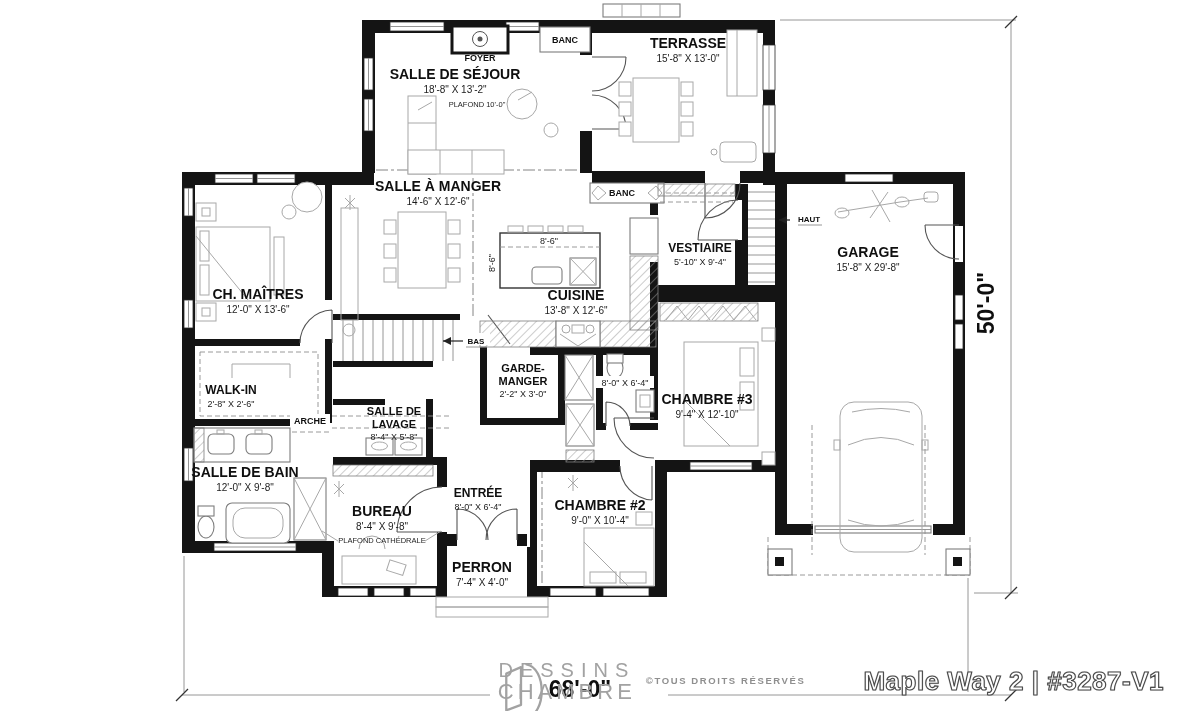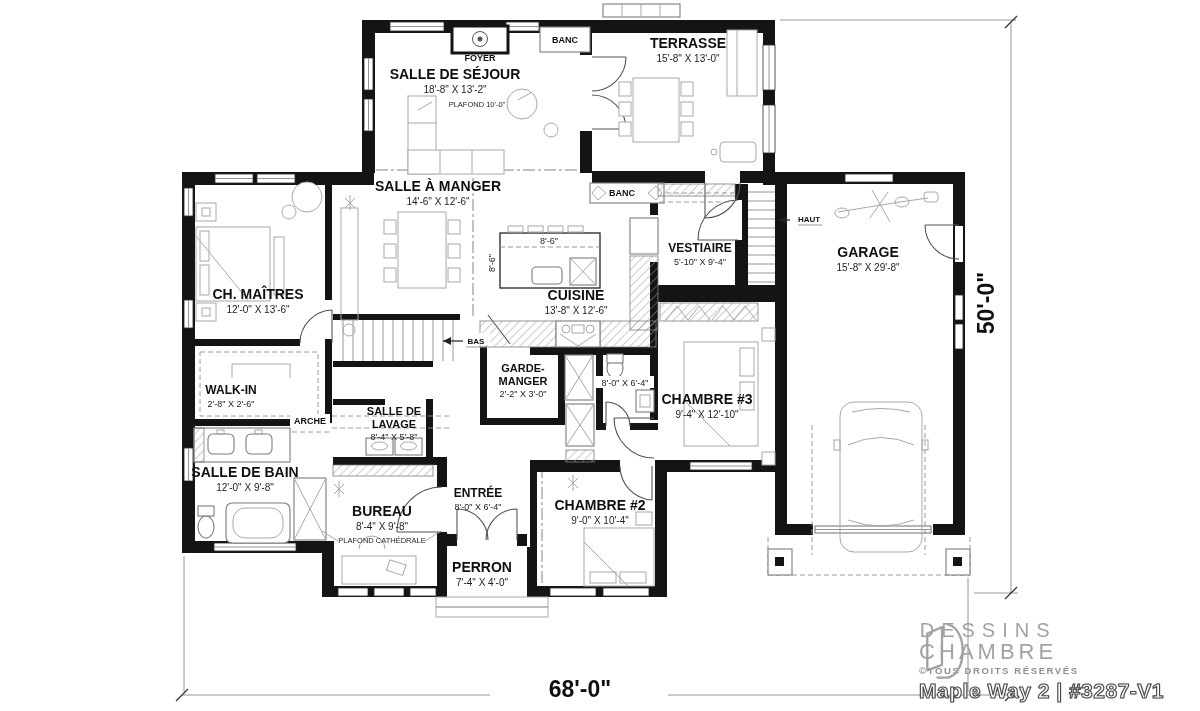--- a/index.html
+++ b/index.html
@@ -22,27 +22,27 @@
   .door{fill:none;stroke:#555;stroke-width:1.1;}
   .furn{fill:#ffffff;stroke:#a8a8a8;stroke-width:1;}
   .furnl{fill:none;stroke:#a8a8a8;stroke-width:1;}
   .furnd{fill:#ffffff;stroke:#7d7d7d;stroke-width:1.1;}
   .dash{fill:none;stroke:#8f8f8f;stroke-width:0.9;stroke-dasharray:5 3;}
   .dashdot{fill:none;stroke:#777;stroke-width:0.9;stroke-dasharray:12 3 3 3;}
   .thin{fill:none;stroke:#8a8a8a;stroke-width:0.9;}
   .tick{stroke:#333;stroke-width:1.3;}
   .hbox{fill:url(#hx);stroke:#7d7d7d;stroke-width:0.8;}
   
-  #brand{position:absolute;right:36px;bottom:8px;display:flex;flex-direction:column;align-items:flex-start;}
+  #brand{position:absolute;right:36px;bottom:8px;display:flex;flex-direction:row;align-items:center;}
   #brand .row{display:flex;align-items:center;gap:10px;}
   #brand .wordmark{display:flex;flex-direction:column;align-items:center;}
   .brand-l1{font-size:20px;letter-spacing:7px;color:#a2a2a2;line-height:1.0;}
   .brand-l2{font-size:22px;letter-spacing:4px;color:#a2a2a2;line-height:1.05;}
   .brand-rights{font-size:9.5px;letter-spacing:1.6px;color:#8f8f8f;margin:2px 58px 3px 0;font-weight:700;}
-  .brand-plan{font-size:21px;font-weight:700;color:#ffffff;-webkit-text-stroke:1.1px #4a4a4a;
+  .brand-plan{font-size:26px;font-weight:700;color:#ffffff;-webkit-text-stroke:1.1px #4a4a4a;
               text-shadow:0 0 1px #6a6a6a, 0 0 1px #6a6a6a;letter-spacing:0.5px;}
 </style>
 </head>
 <body>
 
 <div id="stage">
 <svg width="1200" height="711" viewBox="0 0 1200 711">
   <defs>
     <pattern id="hx" width="6" height="6" patternUnits="userSpaceOnUse" patternTransform="rotate(45)">
       <line x1="0" y1="0" x2="0" y2="6" stroke="#9a9a9a" stroke-width="1"></line>

